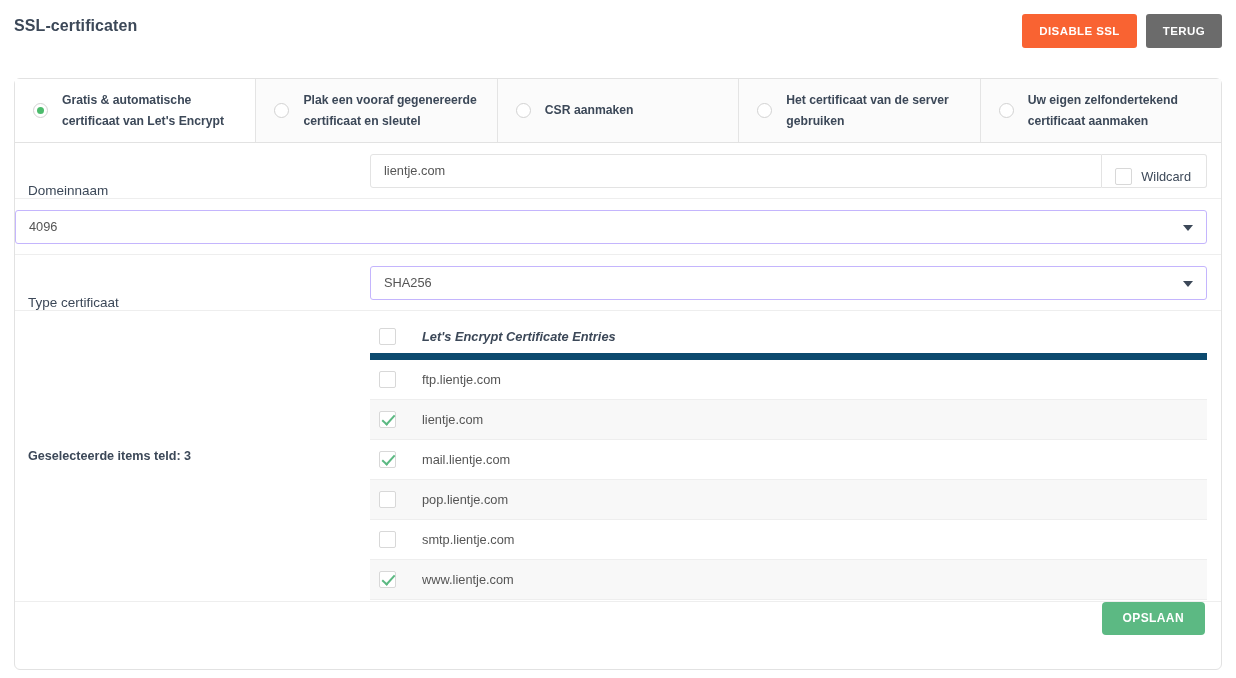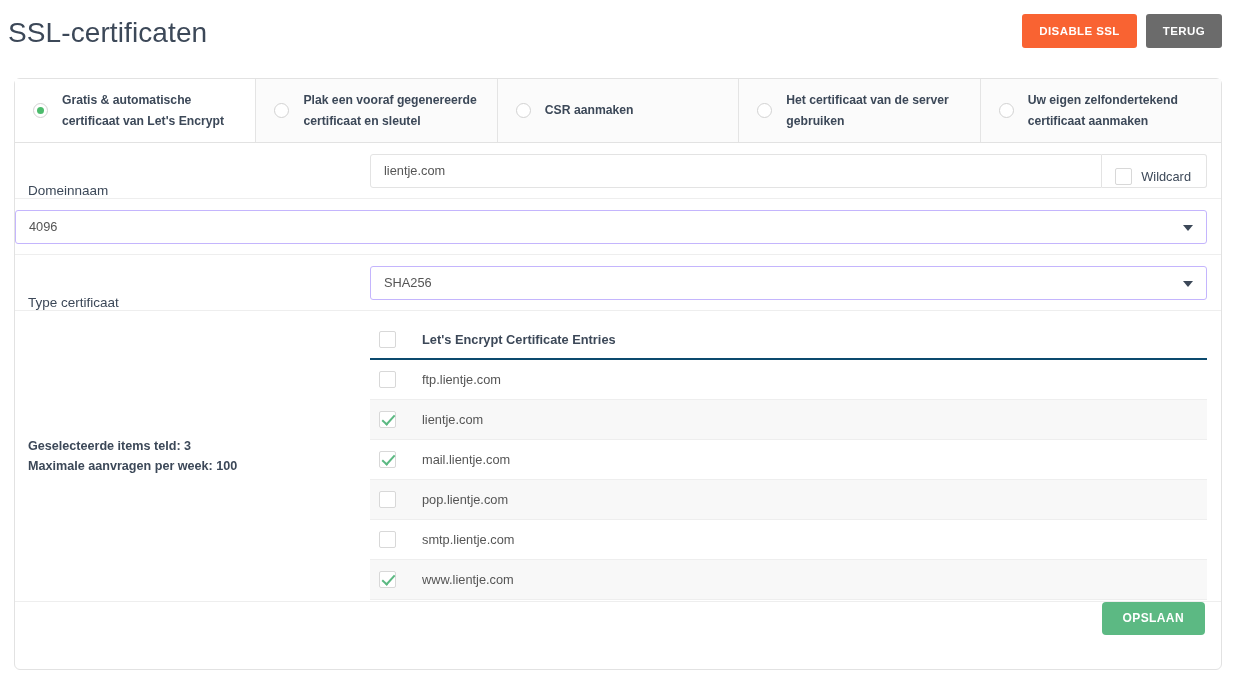--- a/index.html
+++ b/index.html
@@ -22,24 +22,24 @@
 
   
   .page-header {
     position: absolute;
     left: 0; top: 0;
     width: 1236px;
     height: 68px;
   }
   .page-title {
     position: absolute;
-    left: 8px;
+    left: 14px;
     top: 17px;
-    font-size: 28px;
-    font-weight: 400;
+    font-size: 16px;
+    font-weight: 700;
     color: #3c4858;
     letter-spacing: 0.1px;
   }
   .header-actions {
     position: absolute;
     right: 14px;
     top: 14px;
     display: flex;
     gap: 9px;
   }
@@ -252,21 +252,21 @@
   }
   .entry-row {
     display: flex;
     align-items: center;
     height: 40px;
     border-bottom: 1px solid #eeeeee;
     padding-left: 9px;
     cursor: pointer;
   }
   .entry-row.striped { background: #f8f8f8; }
-  .entry-row.header-row { border-bottom: 2px solid #0c4a6e; }
+  .entry-row.header-row { border-bottom: 7px solid #0c4a6e; font-style: italic; }
   .entry-text {
     margin-left: 26px;
     font-size: 12.8px;
     color: #555;
   }
   .entry-row.header-row .entry-text {
     font-weight: bold;
     color: #3c4858;
   }
 
@@ -343,21 +343,20 @@
         <div class="select-box">
           <span>SHA256</span>
           <span class="select-arrow"></span>
         </div>
       </div>
     </div>
 
     <div class="entries-section">
       <div class="summary">
         <div>Geselecteerde items teld: 3</div>
-        <div>Maximale aanvragen per week: 100</div>
       </div>
       <div class="entries-table">
 
         <div class="entry-row header-row">
           <span class="checkbox"></span>
           <span class="entry-text">Let's Encrypt Certificate Entries</span>
         </div>
 
         <div class="entry-row">
           <span class="checkbox"></span>

